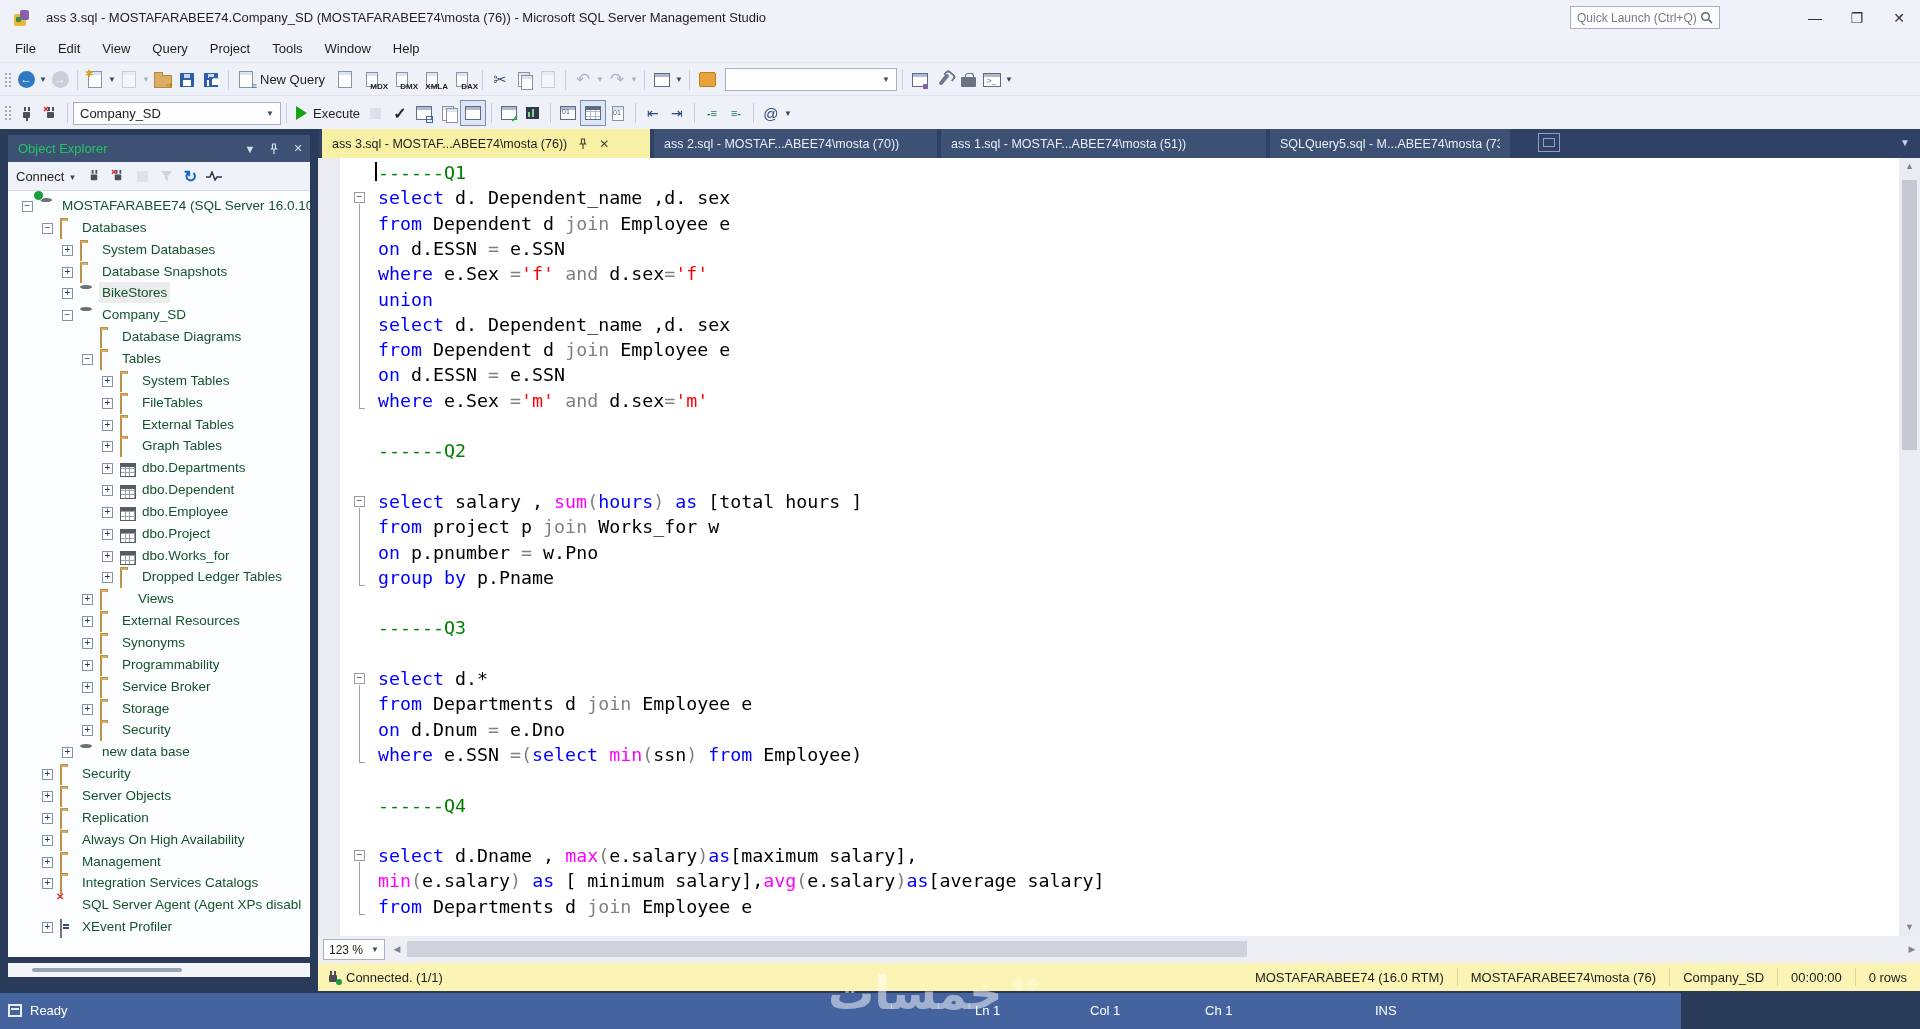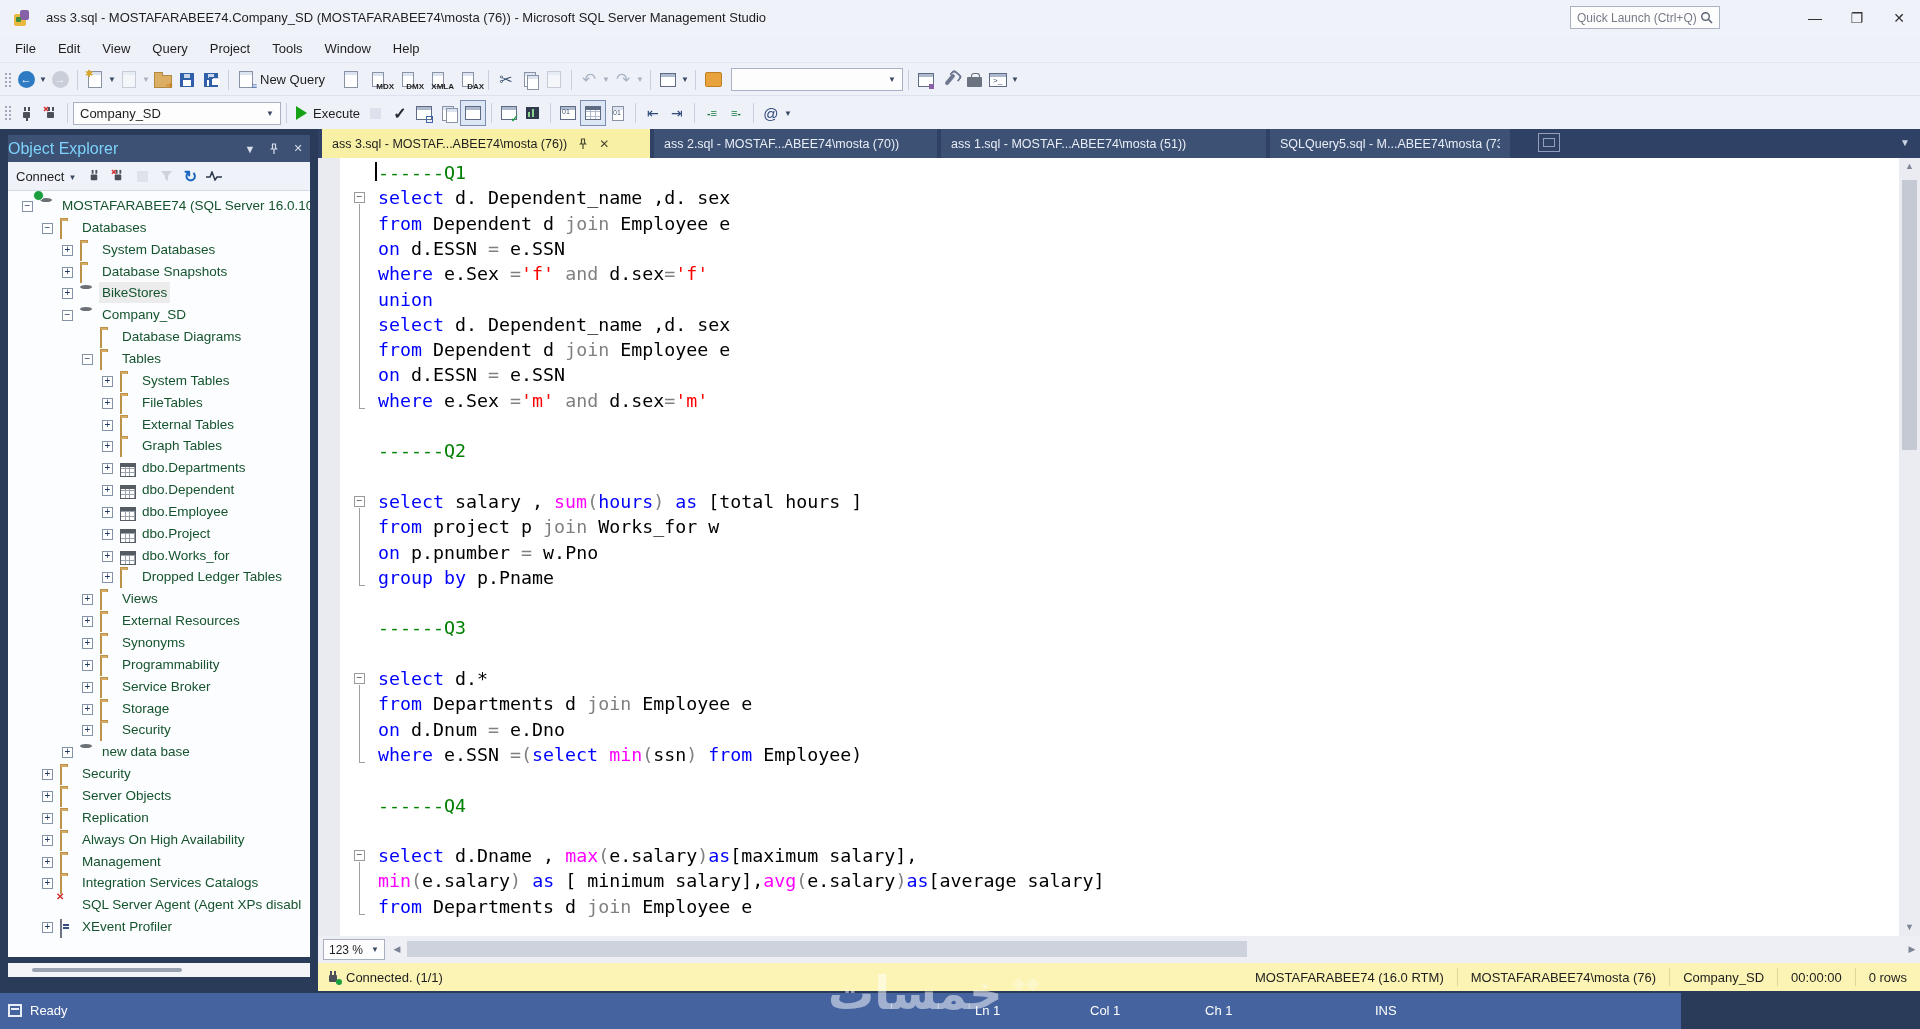--- a/index.html
+++ b/index.html
@@ -57,21 +57,21 @@
      repeating-linear-gradient(transparent 0 4px,#AEB9CE 4px 5px),#fff;}
   .wrench{width:4px;height:13px;background:#6E7891;transform:rotate(40deg);border-radius:2px;position:relative;}
   .wrench:before{content:"";position:absolute;top:-4px;left:-2px;width:8px;height:5px;border:2px solid #6E7891;border-bottom:none;border-radius:4px 4px 0 0;}
 
   
   .main{position:absolute;left:0;top:129px;width:1920px;height:864px;background:#2A3A59;}
 
   
   .oe{position:absolute;left:8px;top:6px;width:302px;height:850px;}
   .oe-head{position:absolute;left:0;top:0;width:100%;height:27px;background:#3C5174;display:flex;align-items:center;}
-  .oe-head .t{font-size:16px;color:#7dd3fc;flex:1;}
+  .oe-head .t{font-size:13px;color:#22c55e;margin-left:10px;flex:1;}
   .oe-hicon{width:24px;height:27px;display:flex;align-items:center;justify-content:center;color:#D7DEEA;font-size:11px;}
   .oe-toolbar{position:absolute;left:0;top:27px;width:100%;height:29px;background:#EFF2F8;border-bottom:1px solid #D5DAE4;display:flex;align-items:center;box-sizing:border-box;}
   .oe-toolbar .ct{font-size:13px;color:#1E1E1E;margin-left:8px;}
   .oe-tree{position:absolute;left:0;top:56px;width:100%;height:766px;background:#FCFDFE;overflow:hidden;}
   .trow{position:absolute;left:0;width:100%;height:21px;}
   .exp{position:absolute;top:5px;width:11px;height:11px;border:1px solid #8593A9;background:#fff;box-sizing:border-box;
        font-size:10px;line-height:8px;text-align:center;color:#1E3B66;}
   .ti{position:absolute;top:3px;width:16px;height:16px;}
   .tlabel{position:absolute;top:2px;font-size:13.5px;color:#14532d;white-space:nowrap;}
   .trow.sel .tlabel{background:#ECECEC;outline:3px solid #ECECEC;}
@@ -215,21 +215,21 @@
       </div>
     <div class="tbi">
         <div class="floppy"></div>
         <div class="floppy" style="position:absolute;left:10px;top:9px;width:9px;height:9px;"></div>
       </div>
     <div class="sep"></div>
     <div class="tbi">
         <div class="doc"></div>
         <span style="position:absolute;bottom:1px;right:1px;color:#3C66A8;font-size:9px;">≡</span>
       </div>
-    <span class="tbtext" style="margin:0 14px 0 2px;">New Query</span>
+    <span class="tbtext" style="margin:0 8px 0 2px;">New Query</span>
     <div class="tbi">
         <div class="doc"></div>
       </div>
     <div id="qtypes" style="display:flex;align-items:center;">
         <div class="tbi" style="width: 30px;">
           <div class="doc sm"></div>
           <span class="qtag">MDX</span>
         </div>
         <div class="tbi" style="width: 30px;">
           <div class="doc sm"></div>
@@ -466,21 +466,21 @@
             <span class="exp" style="left: 94px;">+</span>
             <span class="ti ti-table" style="left: 112px;"></span>
             <span class="tlabel" style="left: 134px;">dbo.Project</span>
           </div>
           <div class="trow" style="top: 354.6px;">
             <span class="exp" style="left: 94px;">+</span>
             <span class="ti ti-table" style="left: 112px;"></span>
             <span class="tlabel" style="left: 134px;">dbo.Works_for</span>
           </div>
           <div class="trow" style="top: 376.45px;"><span class="exp" style="left: 94px;">+</span><span class="ti ti-folder" style="left: 112px;"></span><span class="tlabel" style="left: 134px;">Dropped Ledger Tables</span></div>
-          <div class="trow" style="top: 398.3px;"><span class="exp" style="left: 74px;">+</span><span class="ti ti-folder" style="left: 92px;"></span><span class="tlabel" style="left: 114px;">Views</span></div>
+          <div class="trow" style="top: 398.3px;"><span class="exp" style="left: 74px;">+</span><span class="ti ti-folder" style="left: 92px;"></span><span class="tlabel" style="left: 130px;">Views</span></div>
           <div class="trow" style="top: 420.15px;"><span class="exp" style="left: 74px;">+</span><span class="ti ti-folder" style="left: 92px;"></span><span class="tlabel" style="left: 114px;">External Resources</span></div>
           <div class="trow" style="top: 442px;"><span class="exp" style="left: 74px;">+</span><span class="ti ti-folder" style="left: 92px;"></span><span class="tlabel" style="left: 114px;">Synonyms</span></div>
           <div class="trow" style="top: 463.85px;"><span class="exp" style="left: 74px;">+</span><span class="ti ti-folder" style="left: 92px;"></span><span class="tlabel" style="left: 114px;">Programmability</span></div>
           <div class="trow" style="top: 485.7px;"><span class="exp" style="left: 74px;">+</span><span class="ti ti-folder" style="left: 92px;"></span><span class="tlabel" style="left: 114px;">Service Broker</span></div>
           <div class="trow" style="top: 507.55px;"><span class="exp" style="left: 74px;">+</span><span class="ti ti-folder" style="left: 92px;"></span><span class="tlabel" style="left: 114px;">Storage</span></div>
           <div class="trow" style="top: 529.4px;"><span class="exp" style="left: 74px;">+</span><span class="ti ti-folder" style="left: 92px;"></span><span class="tlabel" style="left: 114px;">Security</span></div>
           <div class="trow" style="top: 551.25px;"><span class="exp" style="left: 54px;">+</span><span class="ti ti-database" style="left: 72px;"></span><span class="tlabel" style="left: 94px;">new data base</span></div>
           <div class="trow" style="top: 573.1px;"><span class="exp" style="left: 34px;">+</span><span class="ti ti-folder" style="left: 52px;"></span><span class="tlabel" style="left: 74px;">Security</span></div>
           <div class="trow" style="top: 594.95px;"><span class="exp" style="left: 34px;">+</span><span class="ti ti-folder" style="left: 52px;"></span><span class="tlabel" style="left: 74px;">Server Objects</span></div>
           <div class="trow" style="top: 616.8px;"><span class="exp" style="left: 34px;">+</span><span class="ti ti-folder" style="left: 52px;"></span><span class="tlabel" style="left: 74px;">Replication</span></div>

